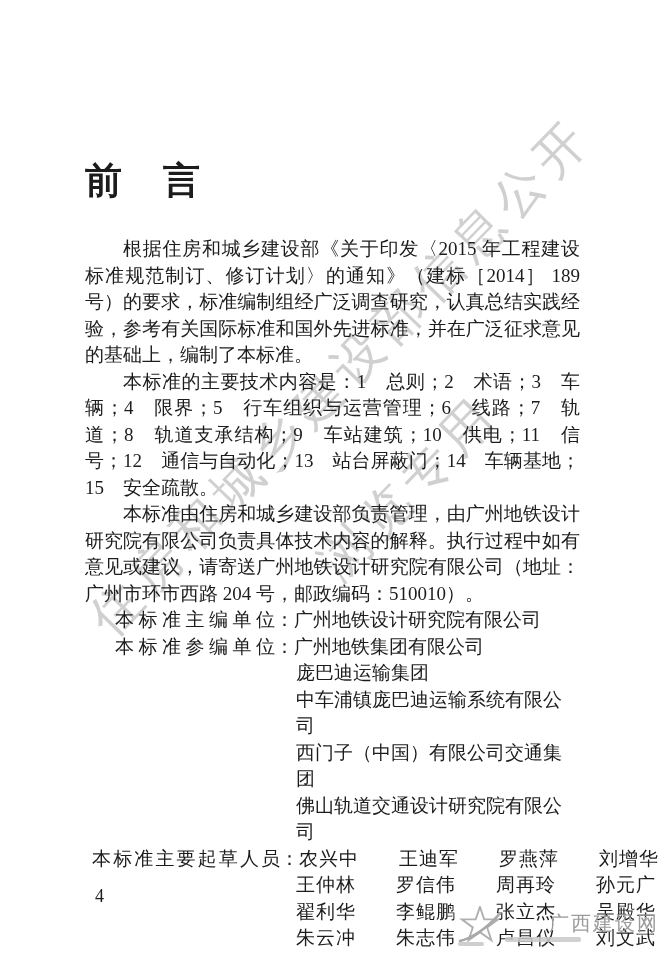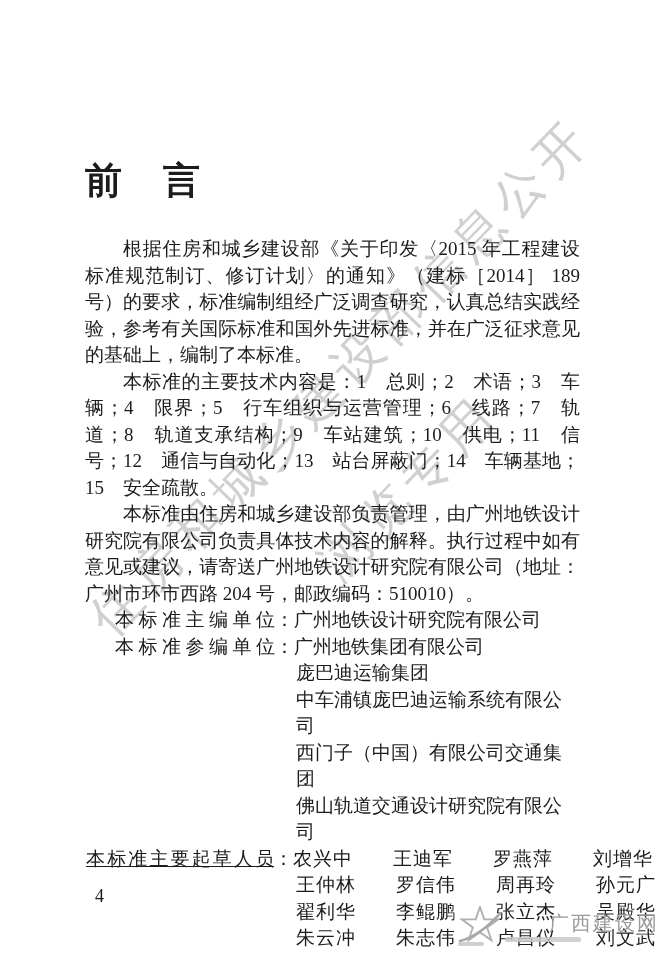--- a/index.html
+++ b/index.html
@@ -53,21 +53,21 @@
   }
 
   .unit-row { white-space:nowrap; }
   .ulabel {
     display:inline-block;
     text-align:justify;
     text-align-last:justify;
     vertical-align:top;
   }
   .ulabel.w7 { width:160px; margin-left:30px; }
-  .ulabel.w9 { width:188px; margin-left:1px;text-decoration:underline;  }
+  .ulabel.w9 { width:188px; margin-left:7px;  }
   .colon { display:inline-block; vertical-align:top; }
   .uvalue { display:inline-block; vertical-align:top; }
 
   .cont { margin-left:211px; }
 
   .names-row { display:inline-flex; gap:41px; vertical-align:top; }
   .pname {
     display:inline-block;
     width:59px;
     text-align:justify;

